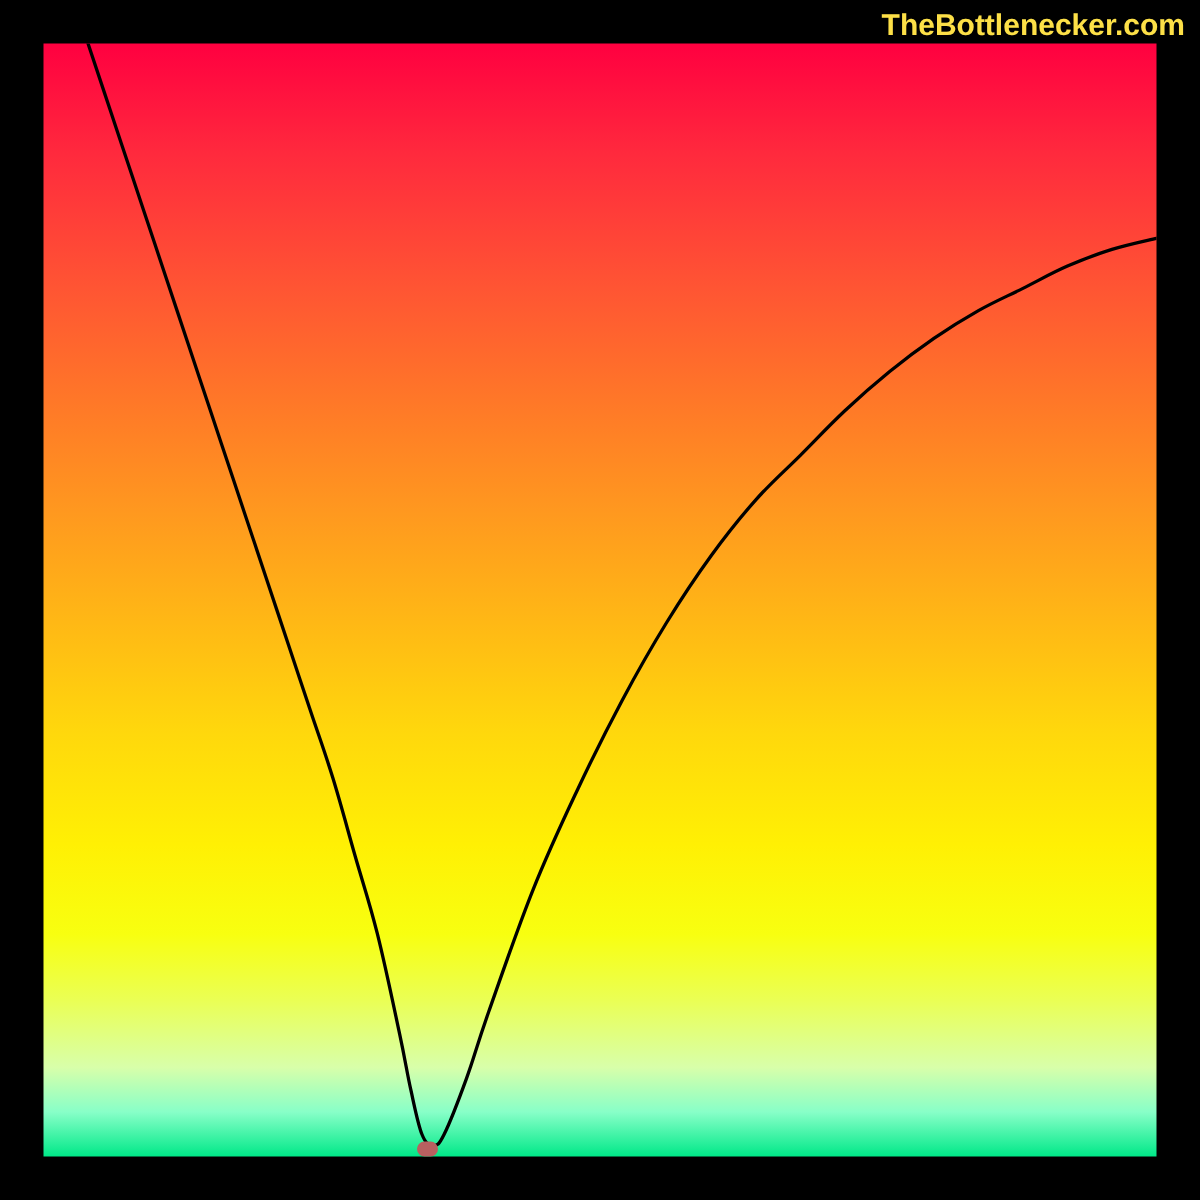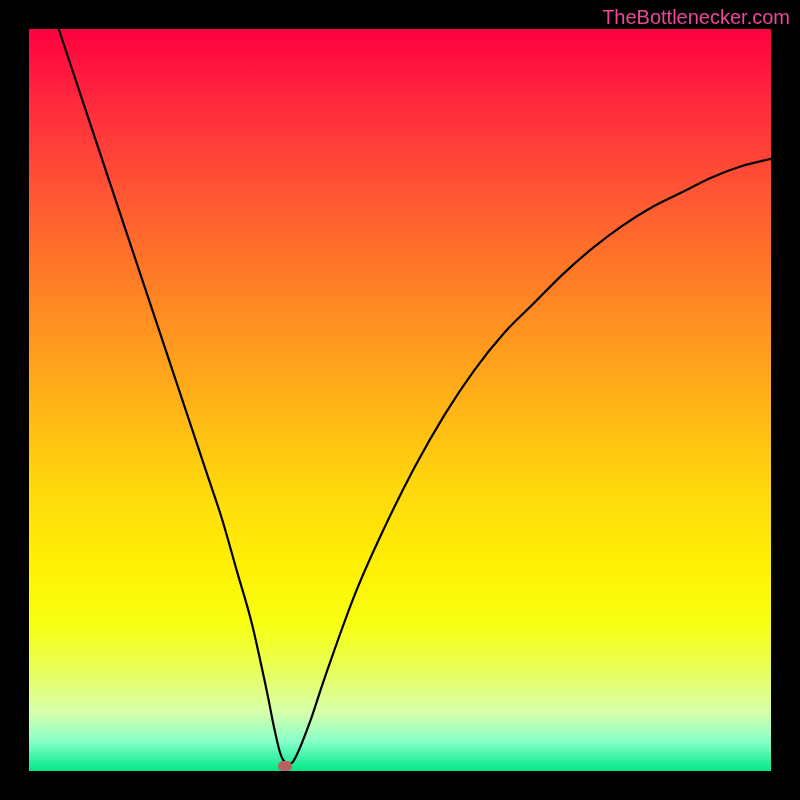--- a/index.html
+++ b/index.html
@@ -35,23 +35,23 @@
     position: absolute;
     left: 0;
     top: 0;
     width: 100%;
     height: 100%;
   }
   .attribution {
     position: absolute;
     top: 6px;
     right: 10px;
-    color: #ec4899;
+    color: #fde047;
     font-size: 20px;
-    font-weight: 400;
+    font-weight: 700;
     z-index: 10;
   }
   .marker {
     position: absolute;
     width: 14px;
     height: 10px;
     background: #b86060;
     border-radius: 5px;
     transform: translate(-50%, -50%);
   }

